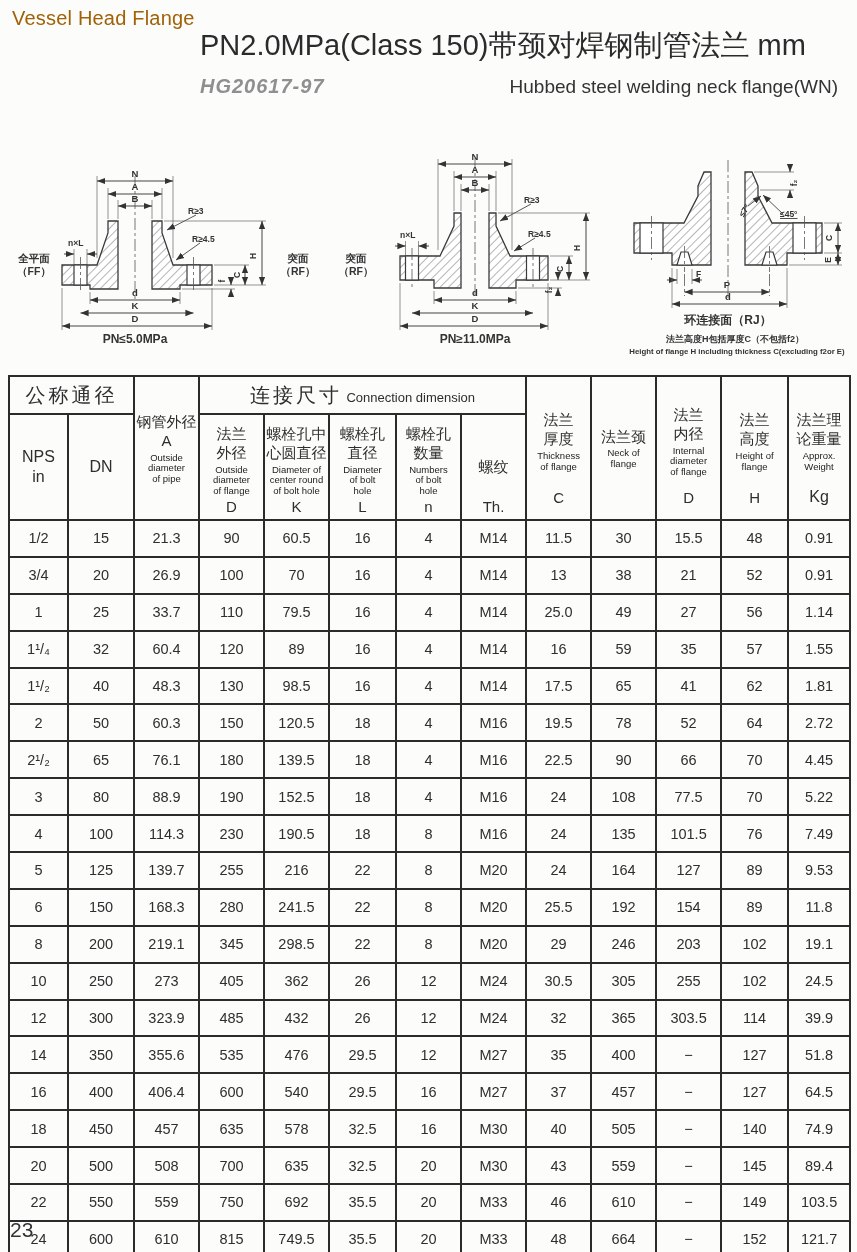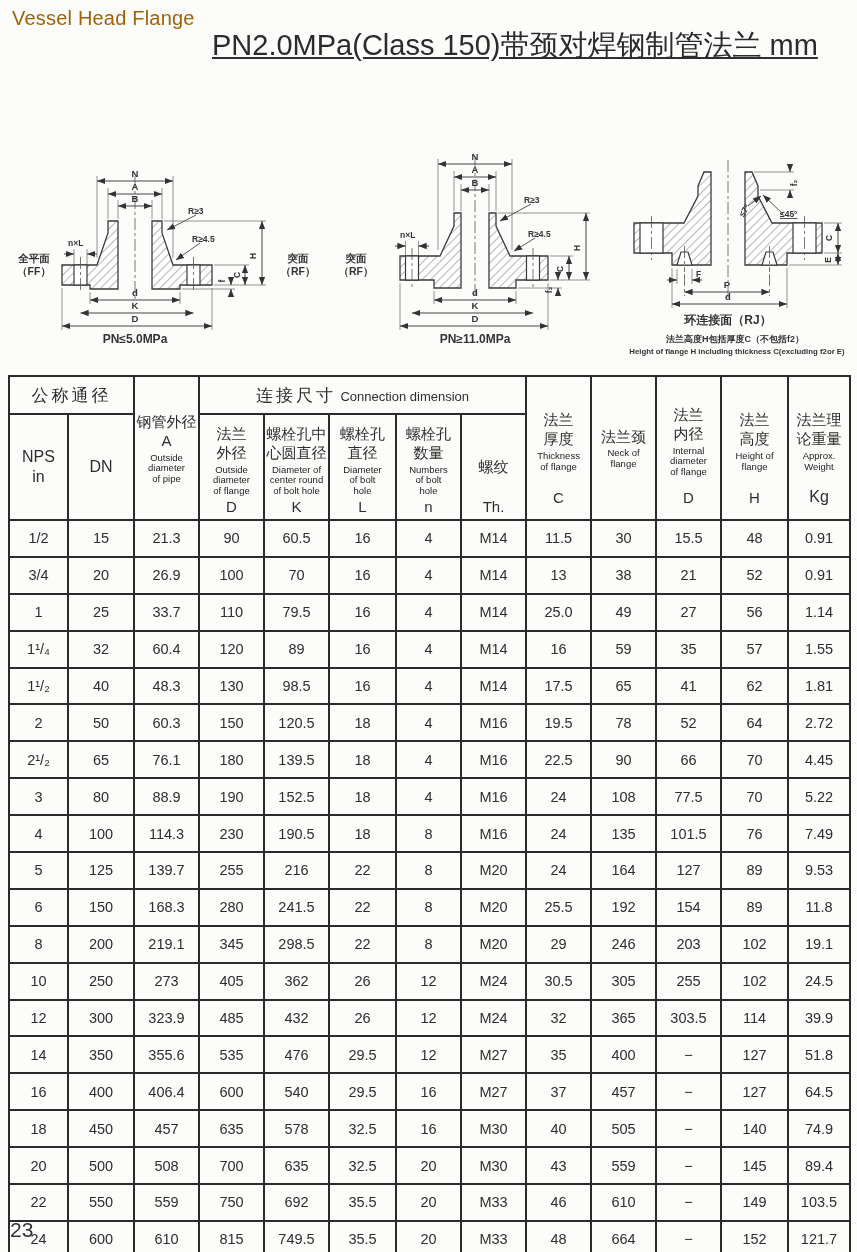--- a/index.html
+++ b/index.html
@@ -6,21 +6,21 @@
   .page {
     position:relative; width:857px; height:1252px; margin:0 auto;
     background:#fcfcfb; color:#2e2e2e;
     font-family:"Liberation Sans","DejaVu Sans",sans-serif;
     overflow:hidden;
   }
   
   .logo { position:absolute; left:12px; top:4px; width:200px; }
   .logo-main { font-size:37px; font-weight:bold; font-style:italic; color:#1b9edb; line-height:1.0; }
   .logo-sub  { font-size:20px; color:#a16207; margin-top:3px; letter-spacing:0.2px; white-space:nowrap; }
-  .titleblock { position:absolute; left:212px; top:26px; width:638px;text-decoration:underline; }
+  .titleblock { position:absolute; left:200px; top:26px; width:638px; }
   .title { font-size:29px; color:#2b2b2b; white-space:nowrap; }
   .subrow { display:flex; justify-content:space-between; align-items:baseline; margin-top:9px; }
   .standard { font-size:20px; font-weight:bold; font-style:italic; color:#8f8f8f; letter-spacing:1px; }
   .subtitle { font-size:19px; color:#333; }
 
   
   .dwg { position:absolute; }
   .dwg text { fill:#333; font-family:"Liberation Sans","DejaVu Sans",sans-serif; }
   .sect    { stroke:#3a3a3a; stroke-width:1.3; }
   .hole    { fill:#ffffff; stroke:#3a3a3a; stroke-width:1.2; }
@@ -38,21 +38,21 @@
   
   table.spec {
     position:absolute; left:8px; top:375px; width:841px;
     border-collapse:collapse; table-layout:fixed;
   }
   table.spec th, table.spec td {
     border:2px solid #2b2b2b; text-align:center; vertical-align:middle;
     padding:0; font-weight:normal; color:#2e2e2e;
   }
   tr.h1 th { height:36px; }
-  .g-zh { font-size:17px; letter-spacing:3px; }
+  .g-zh { font-size:20px; letter-spacing:3px; }
   .g-en { font-size:13px; letter-spacing:0; margin-left:0; }
   .hcell { position:relative; display:flex; flex-direction:column; align-items:center;
            justify-content:center; box-sizing:border-box; padding:4px 1px 18px; }
   .hcell.sub  { height:104px; }
   .hcell.tall { height:124px; }
   .hcell.noletter { padding-bottom:4px; }
   .hzh { font-size:15px; line-height:1.3; white-space:pre-line; }
   .hen { font-size:9.5px; line-height:1.12; white-space:pre-line; margin-top:2px; color:#222; }
   .hletter { position:absolute; bottom:4px; left:0; right:0; text-align:center; font-size:15px; }
   .hletter.big { font-size:16px; }
@@ -63,20 +63,24 @@
 </head>
 <body>
 
 <div class="page">
 
   <div class="logo">
     <div class="logo-sub">Vessel Head Flange</div>
   </div>
   <div class="titleblock">
     <div class="title">PN2.0MPa(Class 150)带颈对焊钢制管法兰  mm</div>
+    <div class="subrow">
+      <span class="standard">HG20617-97</span>
+      <span class="subtitle">Hubbed steel welding neck flange(WN)</span>
+    </div>
   </div>
 
   <svg class="dwg" style="left:4px; top:138px;" width="330" height="212" viewBox="0 0 330 212">
     <defs>
       <pattern id="hz1" width="6" height="6" patternUnits="userSpaceOnUse" patternTransform="rotate(45)">
         <rect width="6" height="6" fill="#ffffff"></rect>
         <line x1="0" y1="0" x2="0" y2="6" stroke="#777" stroke-width="1.1"></line>
       </pattern>
       <marker id="ar1" viewBox="0 0 10 10" refX="9" refY="5" markerWidth="9" markerHeight="9" orient="auto-start-reverse" markerUnits="userSpaceOnUse">
         <path d="M0,1.5 L9,5 L0,8.5 Z" fill="#333"></path>

